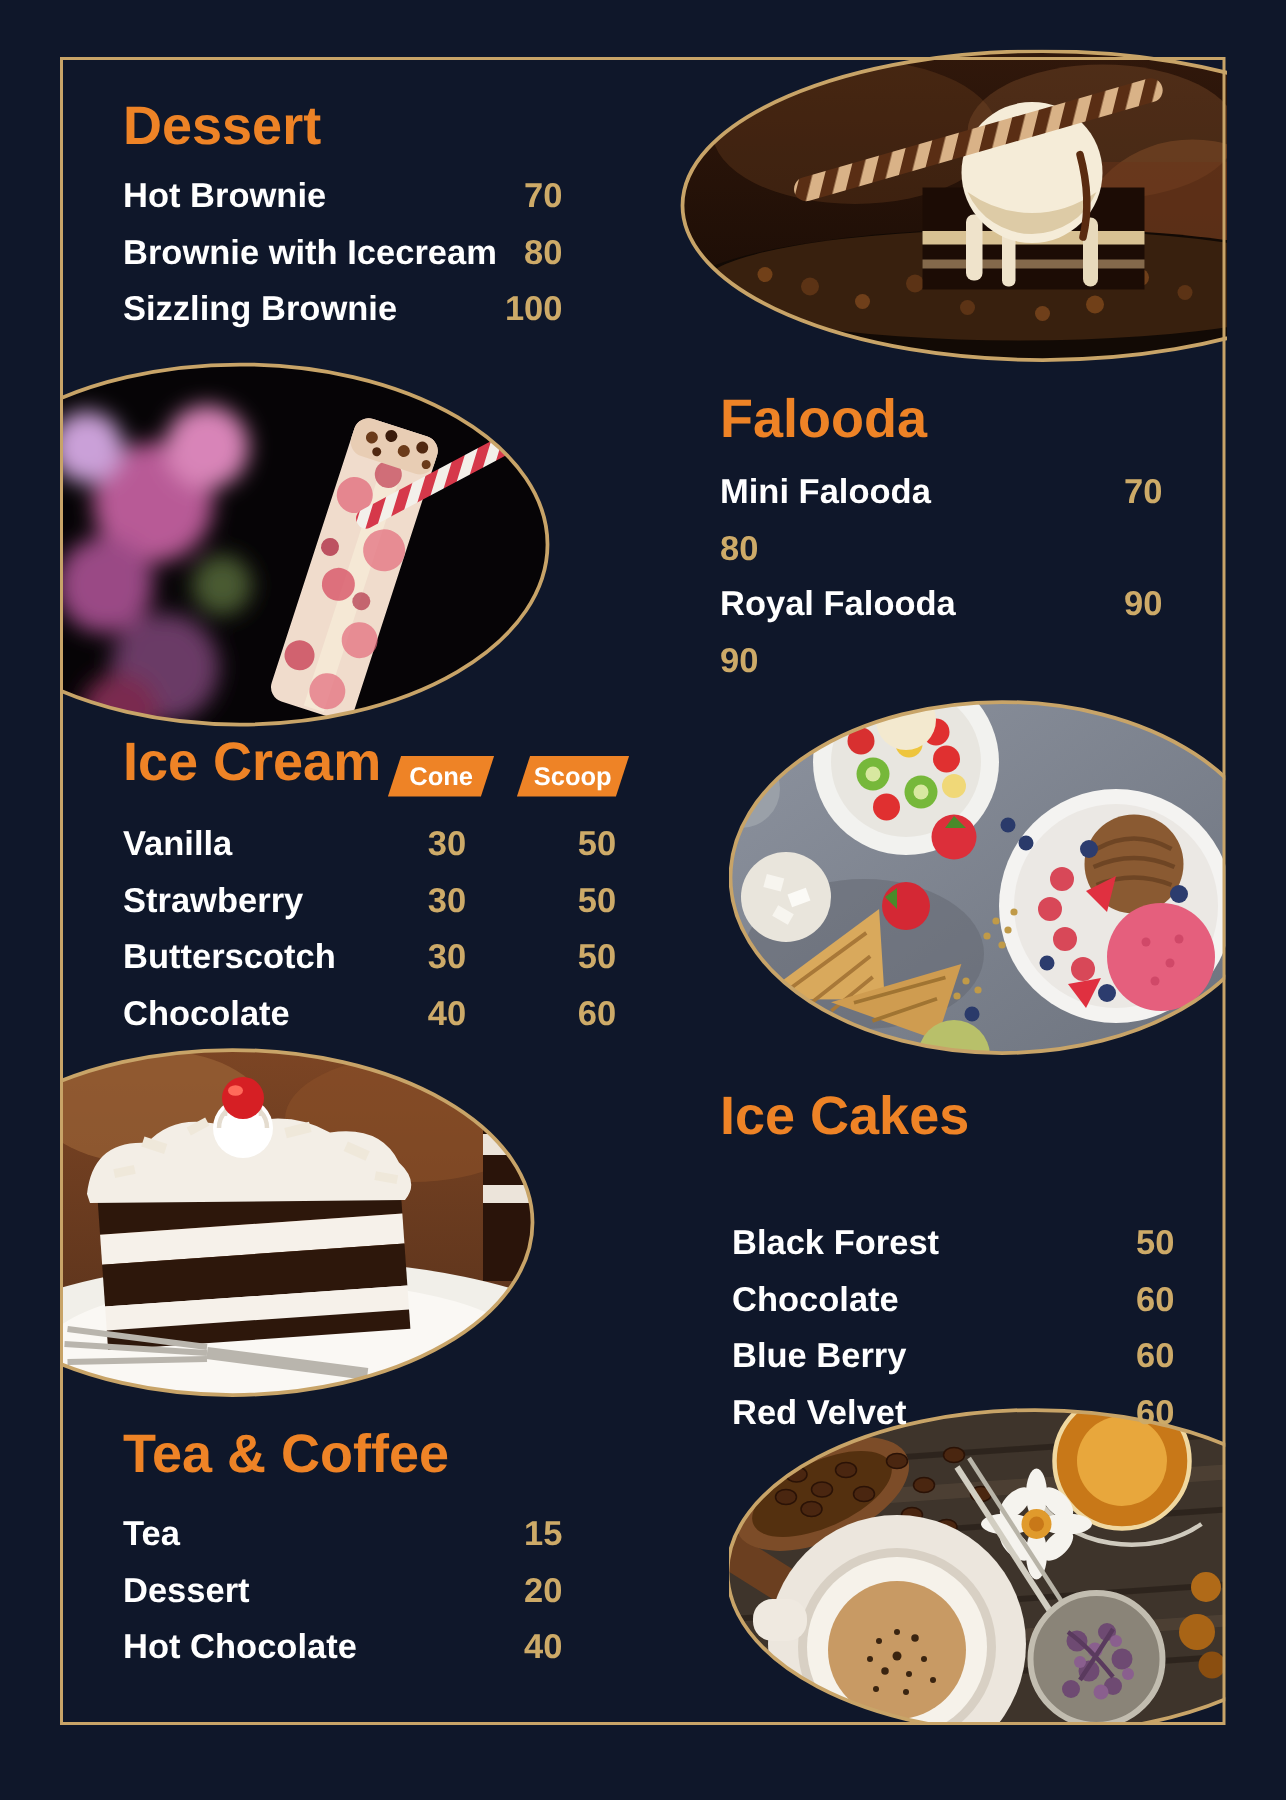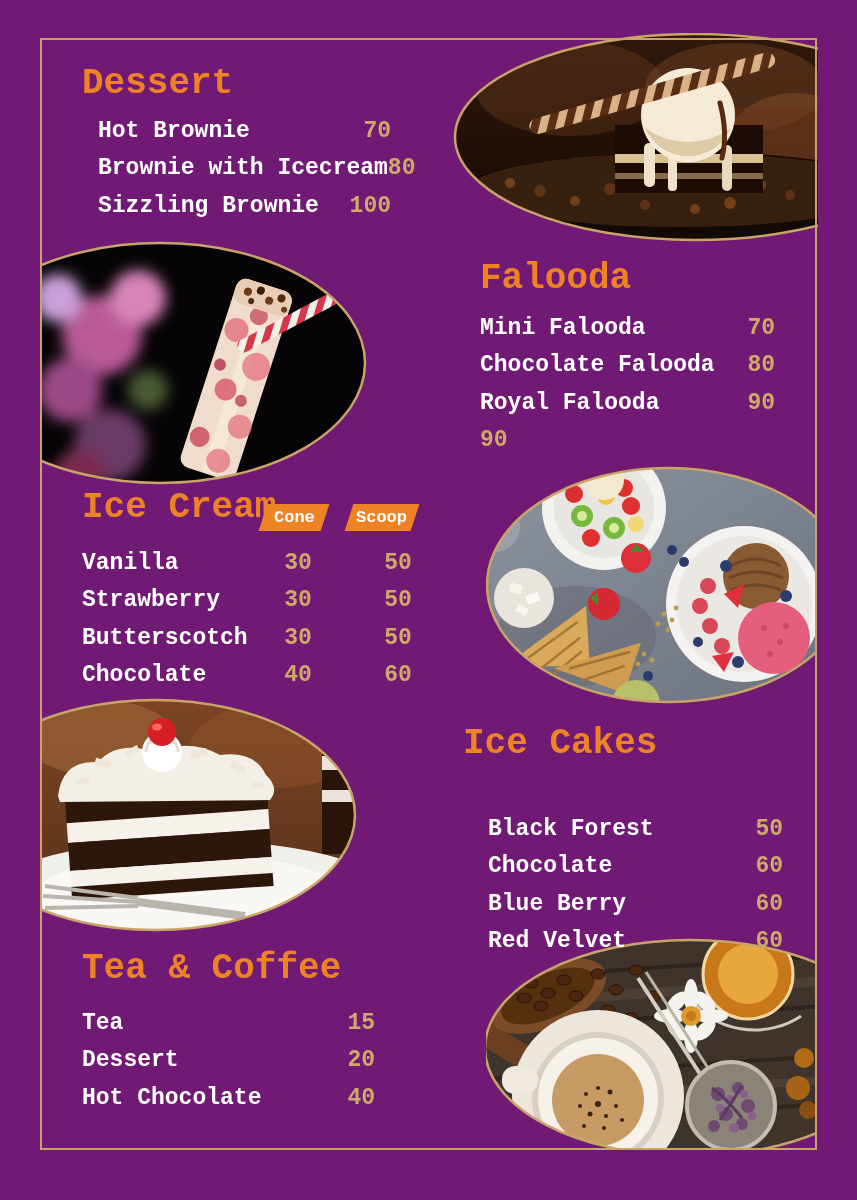--- a/index.html
+++ b/index.html
@@ -1,17 +1,17 @@
 <!DOCTYPE html>
 <html><head>
 <meta charset="utf-8">
 <style>
   html,body{margin:0;padding:0;background:#070605;}
-  .canvas{position:relative;width:857px;height:1200px;background:#701a75;overflow:hidden;
-          font-family:Liberation Mono, monospace;}
+  .canvas{position:relative;width:857px;height:1200px;background:#0f172a;overflow:hidden;
+          font-family:Liberation Sans, sans-serif;}
   .frame{position:absolute;left:40px;top:38px;width:773px;height:1108px;
          border:2px solid #c8a468;z-index:5;pointer-events:none;}
   .photo{position:absolute;overflow:hidden;z-index:1;}
   .photo svg{display:block;}
   .heading{position:absolute;z-index:6;font-size:36px;font-weight:bold;color:#ee8326;
            line-height:36px;white-space:nowrap;letter-spacing:0;}
   .rows{position:absolute;z-index:6;}
   .row{display:flex;justify-content:space-between;align-items:center;height:37.5px;}
   .iname{color:#ffffff;font-size:23px;font-weight:bold;white-space:nowrap;}
   .price{color:#cdaa68;font-size:23px;font-weight:bold;white-space:nowrap;}
@@ -364,21 +364,21 @@
         <circle cx="322" cy="172" r="9" fill="#8a4e10"></circle>
         <circle cx="318" cy="120" r="10" fill="#b06a18"></circle>
       </g>
       <ellipse cx="204" cy="110" rx="205" ry="108" fill="none" stroke="#c8a468" stroke-width="2.5"></ellipse>
     </svg>
   </div>
 
   <div class="frame"></div>
 
   <div class="heading" style="left:82px;top:66px;">Dessert</div>
-  <div class="rows" style="left:82px;top:112px;width:293px;margin-left:16px;">
+  <div class="rows" style="left:82px;top:112px;width:293px;">
     <div class="row">
       <span class="iname">Hot Brownie</span>
       <span class="price">70</span>
     </div>
     <div class="row">
       <span class="iname">Brownie with Icecream</span>
       <span class="price">80</span>
     </div>
     <div class="row">
       <span class="iname">Sizzling Brownie</span>
@@ -386,21 +386,20 @@
     </div>
   </div>
 
   <div class="heading" style="left:480px;top:261px;">Falooda</div>
   <div class="rows" style="left:480px;top:309px;width:295px;">
     <div class="row">
       <span class="iname">Mini Falooda</span>
       <span class="price">70</span>
     </div>
     <div class="row">
-      <span class="iname">Chocolate Falooda</span>
       <span class="price">80</span>
     </div>
     <div class="row">
       <span class="iname">Royal Falooda</span>
       <span class="price">90</span>
     </div>
     <div class="row">
       <span class="price">90</span>
     </div>
   </div>
@@ -432,21 +431,21 @@
       <span class="price colv">50</span>
     </div>
     <div class="icrow">
       <span class="iname icname">Chocolate</span>
       <span class="price colv">40</span>
       <span class="colgap"></span>
       <span class="price colv">60</span>
     </div>
   </div>
 
-  <div class="heading" style="left:463px;top:726px;">Ice Cakes</div>
+  <div class="heading" style="left:480px;top:726px;">Ice Cakes</div>
   <div class="rows" style="left:488px;top:774px;width:295px;margin-top:36px;">
     <div class="row">
       <span class="iname">Black Forest</span>
       <span class="price">50</span>
     </div>
     <div class="row">
       <span class="iname">Chocolate</span>
       <span class="price">60</span>
     </div>
     <div class="row">

